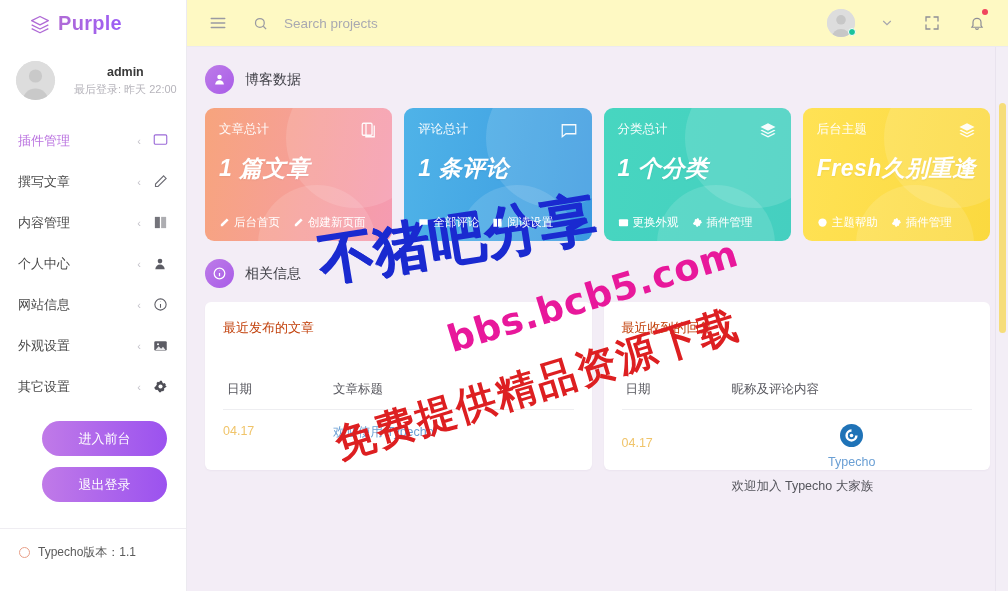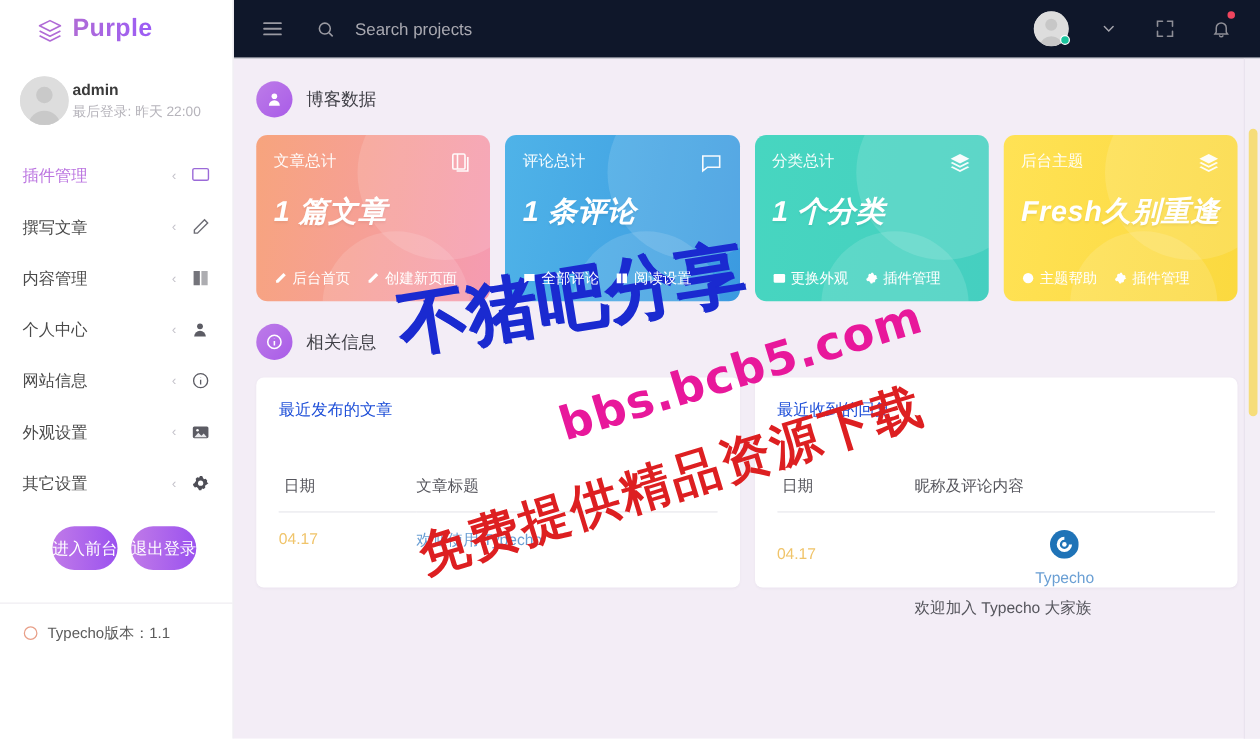--- a/index.html
+++ b/index.html
@@ -26,22 +26,23 @@
   }
   .brand-icon { width: 20px; height: 20px; display: block; }
   .brand-text {
     font-size: 20px; font-weight: bold;
     background: linear-gradient(90deg, #b06bd6 0%, #9b5cf6 100%);
     -webkit-background-clip: text; background-clip: text;
     -webkit-text-fill-color: transparent; color: #a35ce0;
     letter-spacing: .3px;
   }
   .user-block {
-    display: flex; align-items: center; gap: 3px;
+    display: flex; align-items: center; gap: 19px;
     padding: 14px 0 14px 16px;
+    text-align: center;
   }
   .avatar-lg {
     width: 39px; height: 39px; border-radius: 50%;
     background: #dcdcdc; flex: 0 0 39px;
     display: flex; align-items: flex-end; justify-content: center;
     overflow: hidden;
   }
   .user-meta { display: flex; flex-direction: column; gap: 3px; }
   .user-name { font-size: 12.5px; font-weight: bold; color: #3a3a3a; }
   .user-sub { font-size: 11px; color: #b6b4bb; white-space: nowrap; }
@@ -51,21 +52,21 @@
     height: 41px; display: flex; align-items: center;
     padding: 0 18px 0 18px; cursor: pointer;
     font-size: 13px; color: #4a4a4a;
   }
   .nav-item .nav-label { flex: 1 1 auto; }
   .nav-item .nav-caret { color: #c4c2ca; font-size: 11px; margin-right: 11px; }
   .nav-item .nav-ico { width: 16px; height: 16px; display: flex; align-items: center; justify-content: center; }
   .nav-item.active .nav-label { color: #bb74e0; }
   .nav-item.active .nav-ico svg { stroke: #9b6ad8; }
 
-  .side-actions { padding: 14px 19px 0 19px; display: flex; flex-direction: row; gap: 11px; margin-left: 23px; }
+  .side-actions { padding: 14px 19px 0 19px; display: flex; flex-direction: column; gap: 11px; margin-left: 23px; }
   .pill-btn {
     height: 35px; border-radius: 18px; border: none;
     color: #ffffff; font-size: 13px; cursor: pointer;
     background: linear-gradient(90deg, #c07ae8 0%, #9b52ef 100%);
     font-family: inherit;
     display: flex; align-items: center; justify-content: center;
   }
   .side-foot {
     margin-top: 26px; border-top: 1px solid #efedf2;
     padding: 15px 19px 0 19px;
@@ -73,21 +74,21 @@
     font-size: 12px; color: #5b5b5b;
   }
   .dot-ring {
     width: 11px; height: 11px; border-radius: 50%;
     border: 1.5px solid #e89f88; flex: 0 0 11px;
   }
 
   
   .main { flex: 1 1 auto; display: flex; flex-direction: column; min-width: 0; }
   .topbar {
-    height: 47px; background: #0f172a;
+    height: 47px; background: #fef9c3;
     border-bottom: 1px solid #eceaf0;
     display: flex; align-items: center;
     padding: 0 18px 0 18px; gap: 16px;
   }
   .icon-btn {
     width: 26px; height: 26px; display: flex;
     align-items: center; justify-content: center;
     cursor: pointer; color: #9a9aa2;
   }
   .search-wrap { display: flex; align-items: center; gap: 11px; flex: 1 1 auto; }
@@ -160,21 +161,21 @@
   .card-b { background: linear-gradient(100deg, #4fb3e8 0%, #3b9ae0 100%); }
   .card-c { background: linear-gradient(100deg, #47d6c0 0%, #45cfc0 100%); }
   .card-d { background: linear-gradient(100deg, #ffe255 0%, #fbd93f 100%); }
 
   .panels { display: flex; gap: 12px; margin-top: 14px; }
   .panel {
     flex: 1 1 0; background: #ffffff; border-radius: 6px;
     padding: 17px 18px 18px 18px; height: 168px;
     box-shadow: 0 1px 2px rgba(90,70,110,.05);
   }
-  .panel-title { font-size: 13px; color: #1d4ed8; margin-bottom: 15px; }
+  .panel-title { font-size: 13px; color: #c2410c; margin-bottom: 15px; }
   .tbl { width: 100%; border-collapse: collapse; margin-top: 44px; }
   .tbl th {
     text-align: left; font-size: 12.5px; font-weight: normal;
     color: #56565d; padding: 0 0 11px 0;
     border-bottom: 1px solid #eeeef1;
   }
   .tbl th.c-date { width: 110px; padding-left: 4px; }
   .tbl td { padding: 14px 0 0 0; vertical-align: top; font-size: 12.5px; }
   .cell-date { color: #f0c46a; padding-left: 4px; }
   .cell-link { color: #6a9fd4; cursor: pointer; }

